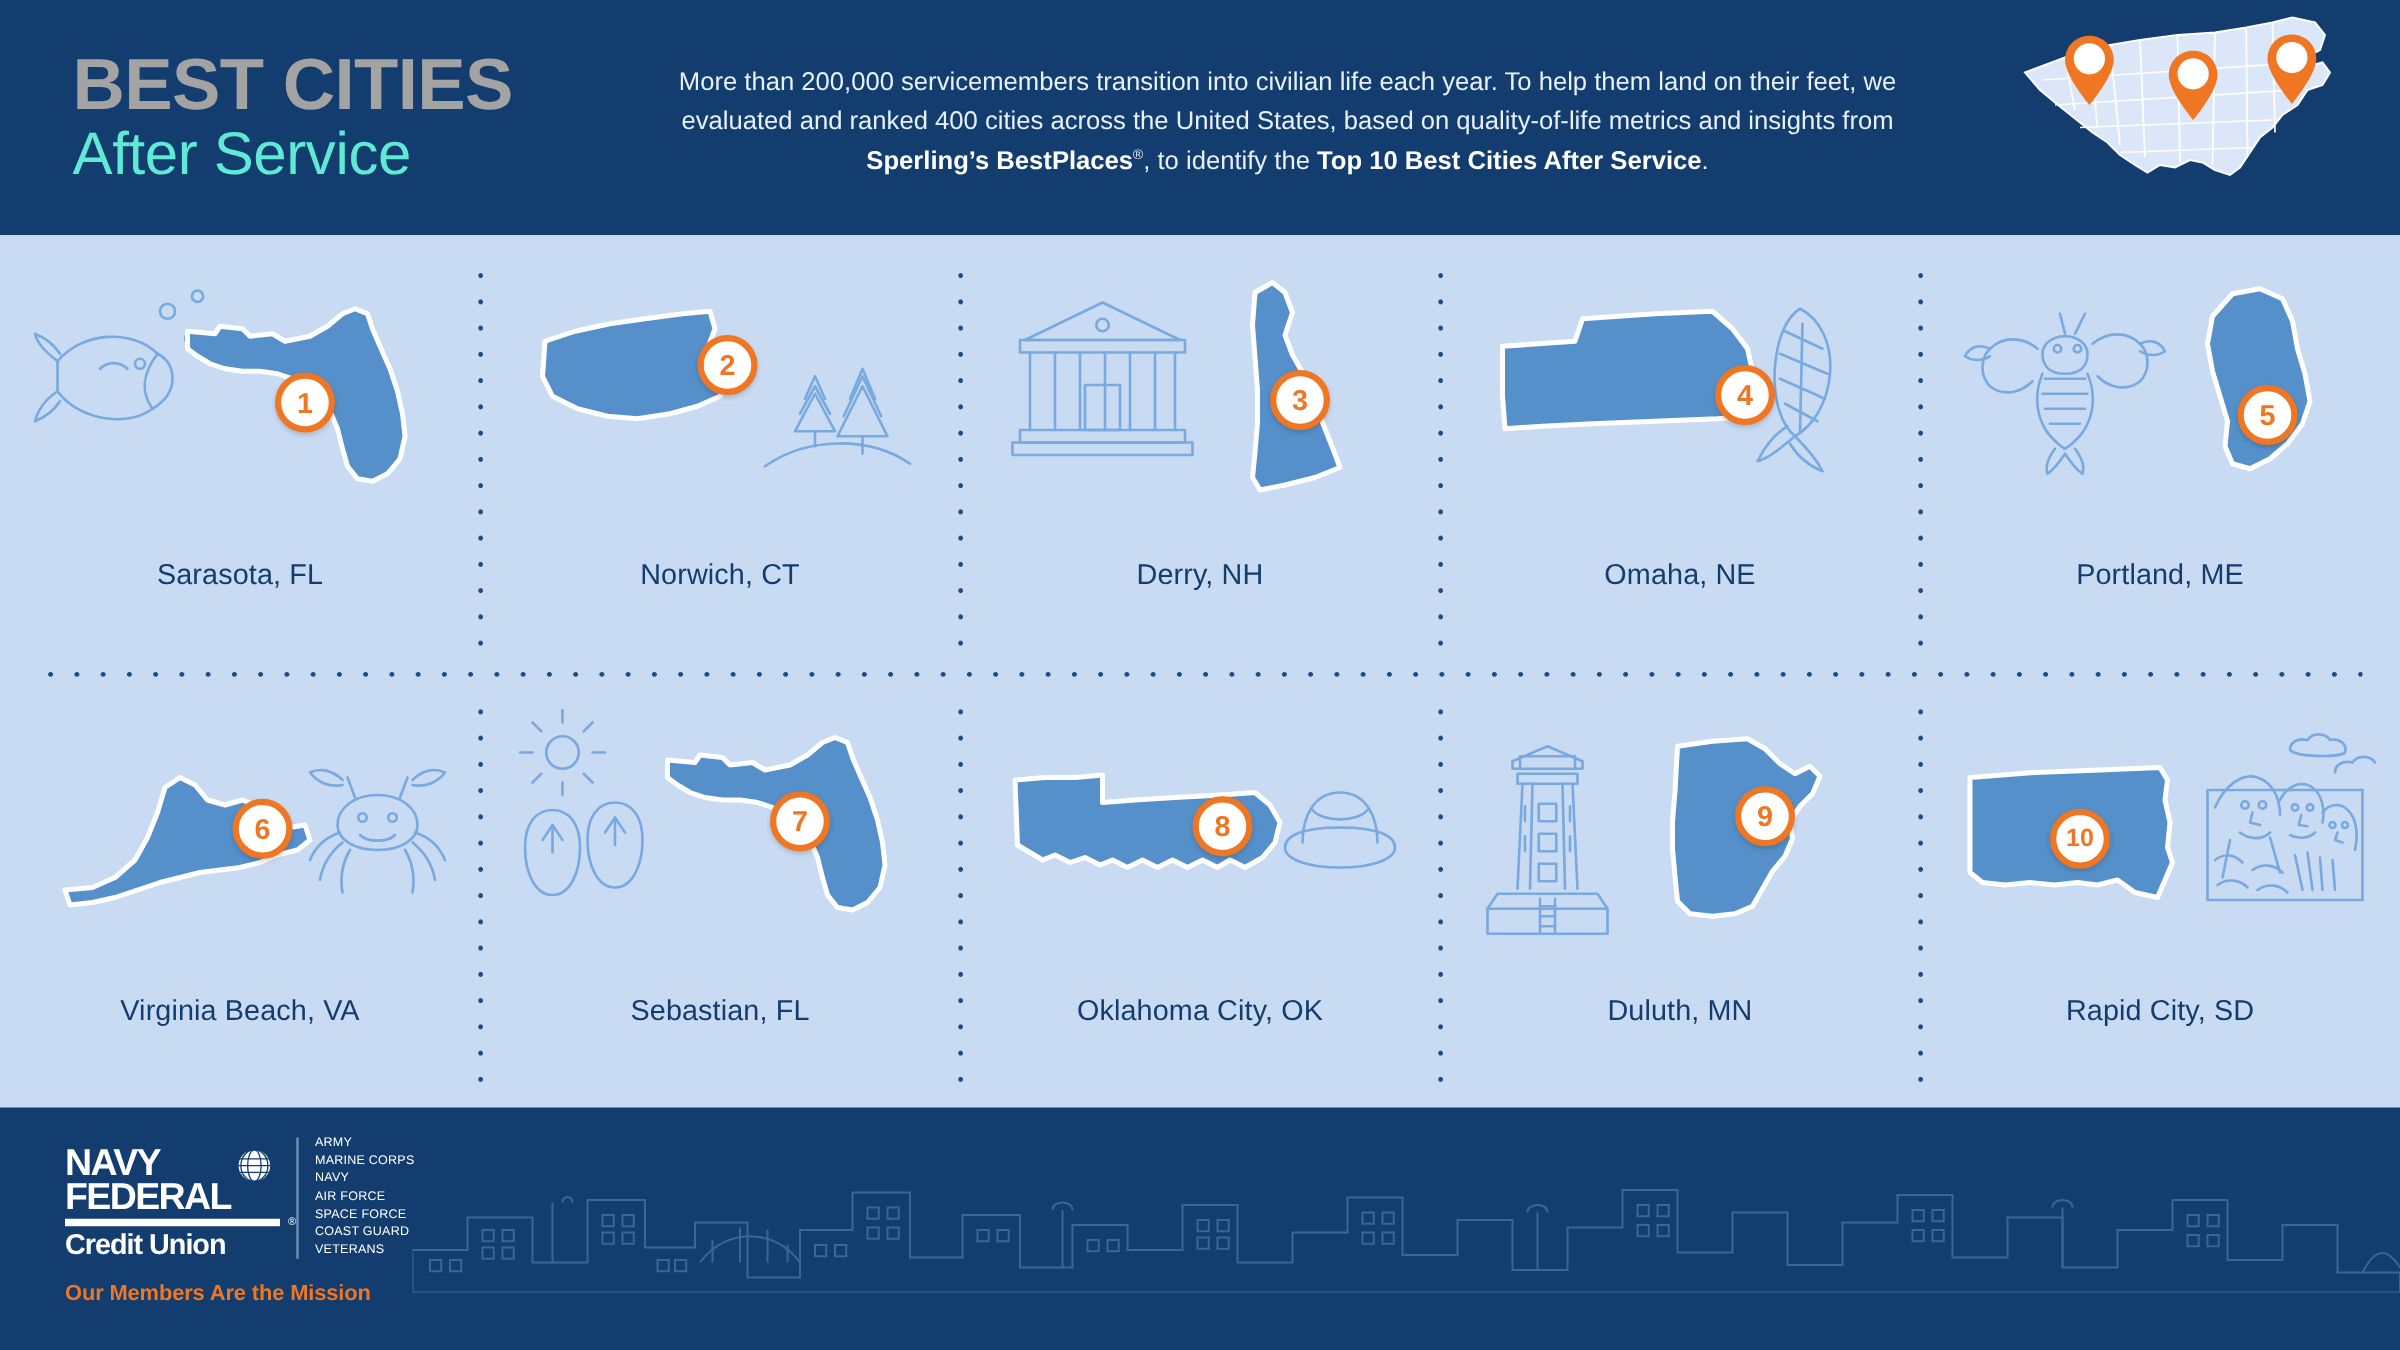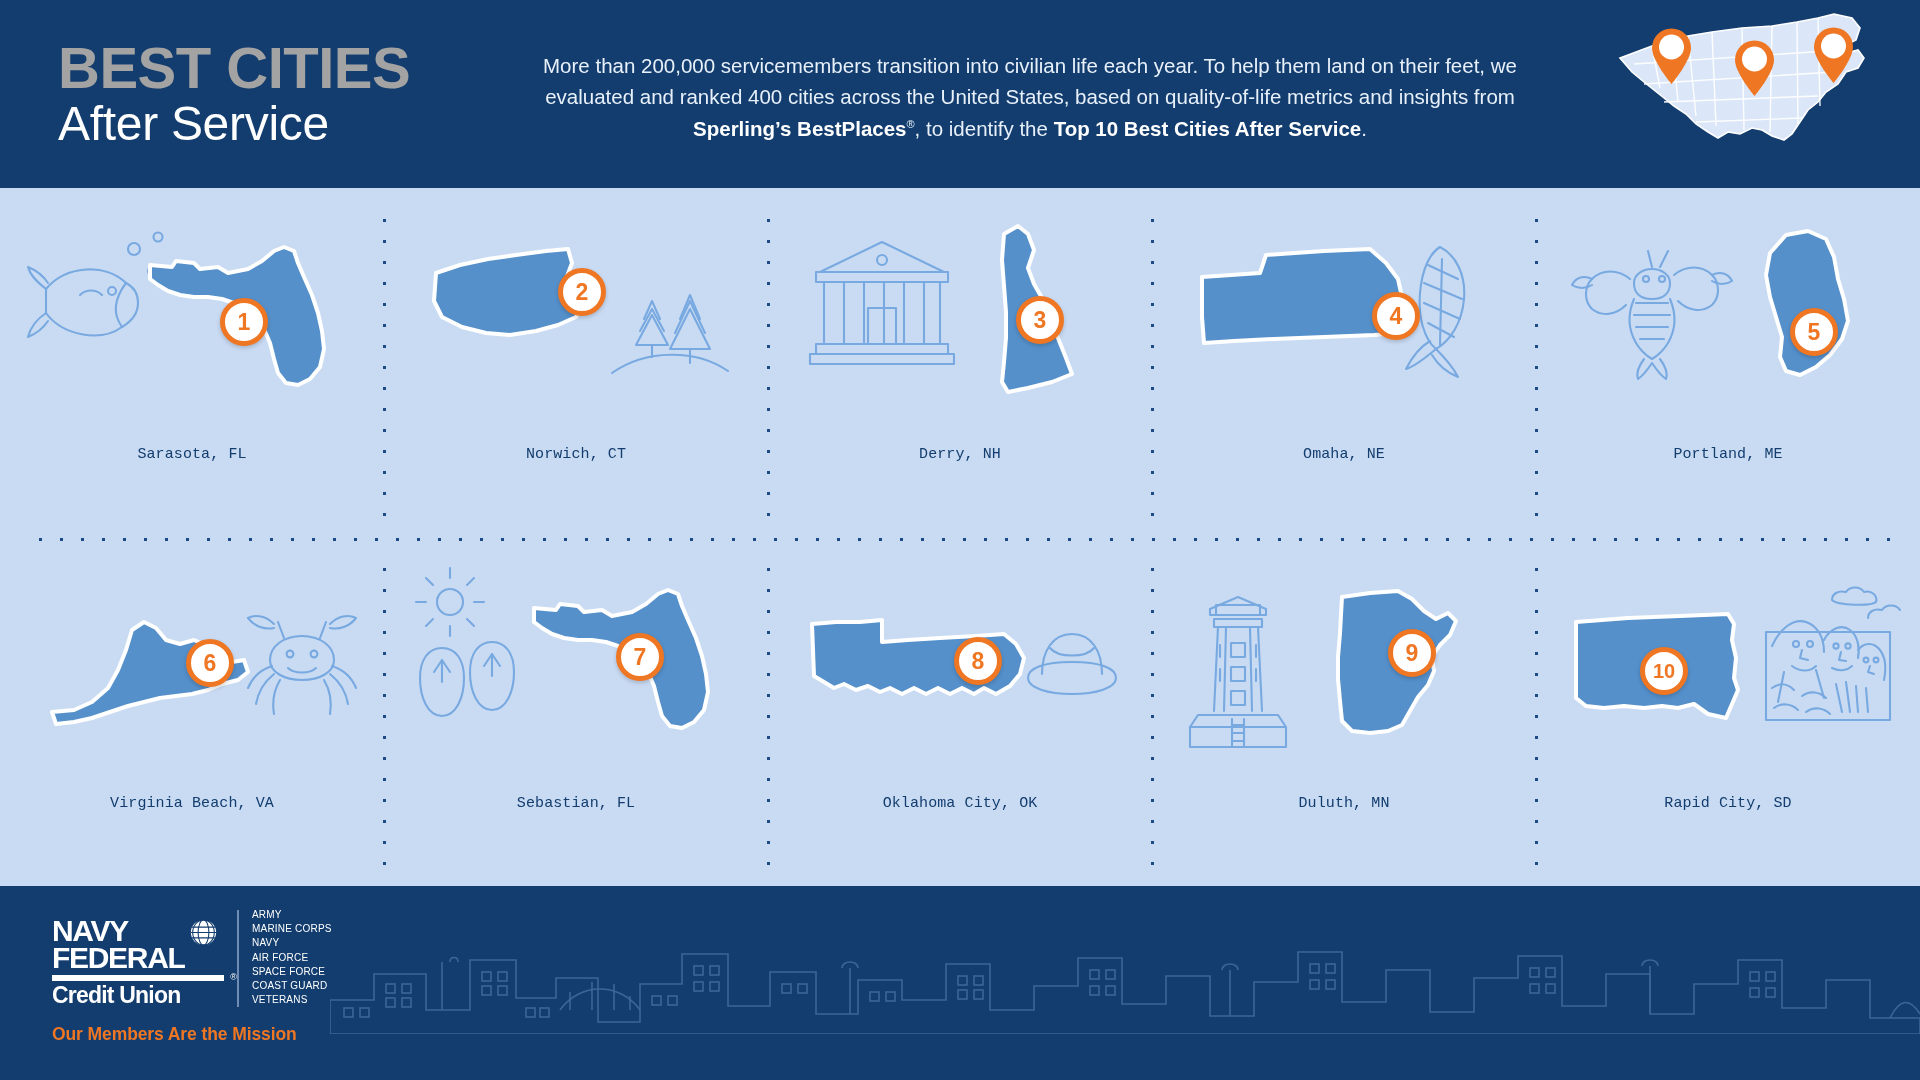--- a/index.html
+++ b/index.html
@@ -5,33 +5,33 @@
   *{box-sizing:border-box;margin:0;padding:0;}
   html,body{width:1920px;height:1080px;overflow:hidden;}
   body{font-family:"Liberation Sans",sans-serif;background:#123d6e;}
 
   .page{position:relative;width:1920px;height:1080px;background:#c9dbf3;}
 
   
   .header{position:relative;height:188px;background:#123d6e;display:flex;align-items:center;}
   .title-block{width:500px;padding-left:58px;}
   .title-1{font-size:58px;font-weight:bold;color:#a3a3a3;letter-spacing:-0.5px;line-height:1.02;}
-  .title-2{font-size:48px;color:#ffffff;font-weight:300;line-height:1.12;letter-spacing:-0.3px;}
+  .title-2{font-size:48px;color:#5eead4;font-weight:300;line-height:1.12;letter-spacing:-0.3px;}
   .intro{width:1060px;color:#e8f0fa;font-size:20.5px;line-height:1.52;padding-top:6px;text-align:center;}
   .intro b{font-weight:bold;color:#ffffff;}
   .intro sup{font-size:11px;vertical-align:super;}
   .hdr-map{position:absolute;right:38px;top:6px;width:270px;height:170px;}
 
   
   .grid{position:relative;height:698px;padding:0;}
   .row{position:relative;height:349px;display:flex;}
   .cell{position:relative;flex:1;display:flex;flex-direction:column;align-items:center;justify-content:flex-start;}
   .art{position:relative;width:100%;height:258px;display:flex;align-items:center;justify-content:center;}
   .art svg{display:block;overflow:visible;}
-  .city{font-size:15px;color:#123d6e;font-weight:500;letter-spacing:0.1px;text-align:right;font-family:Liberation Mono, monospace;}
+  .city{font-size:23px;color:#123d6e;font-weight:500;letter-spacing:0.1px;text-align:right;}
 
   
   .vsep{position:absolute;top:22px;bottom:12px;width:5px;
         background-image:radial-gradient(circle, #1b4b85 1.7px, transparent 2px);
         background-size:5px 21px;background-repeat:repeat-y;}
   
   .hsep{position:absolute;left:30px;right:30px;height:5px;
         background-image:radial-gradient(circle, #1b4b85 1.7px, transparent 2px);
         background-size:21px 5px;background-repeat:repeat-x;}
 

